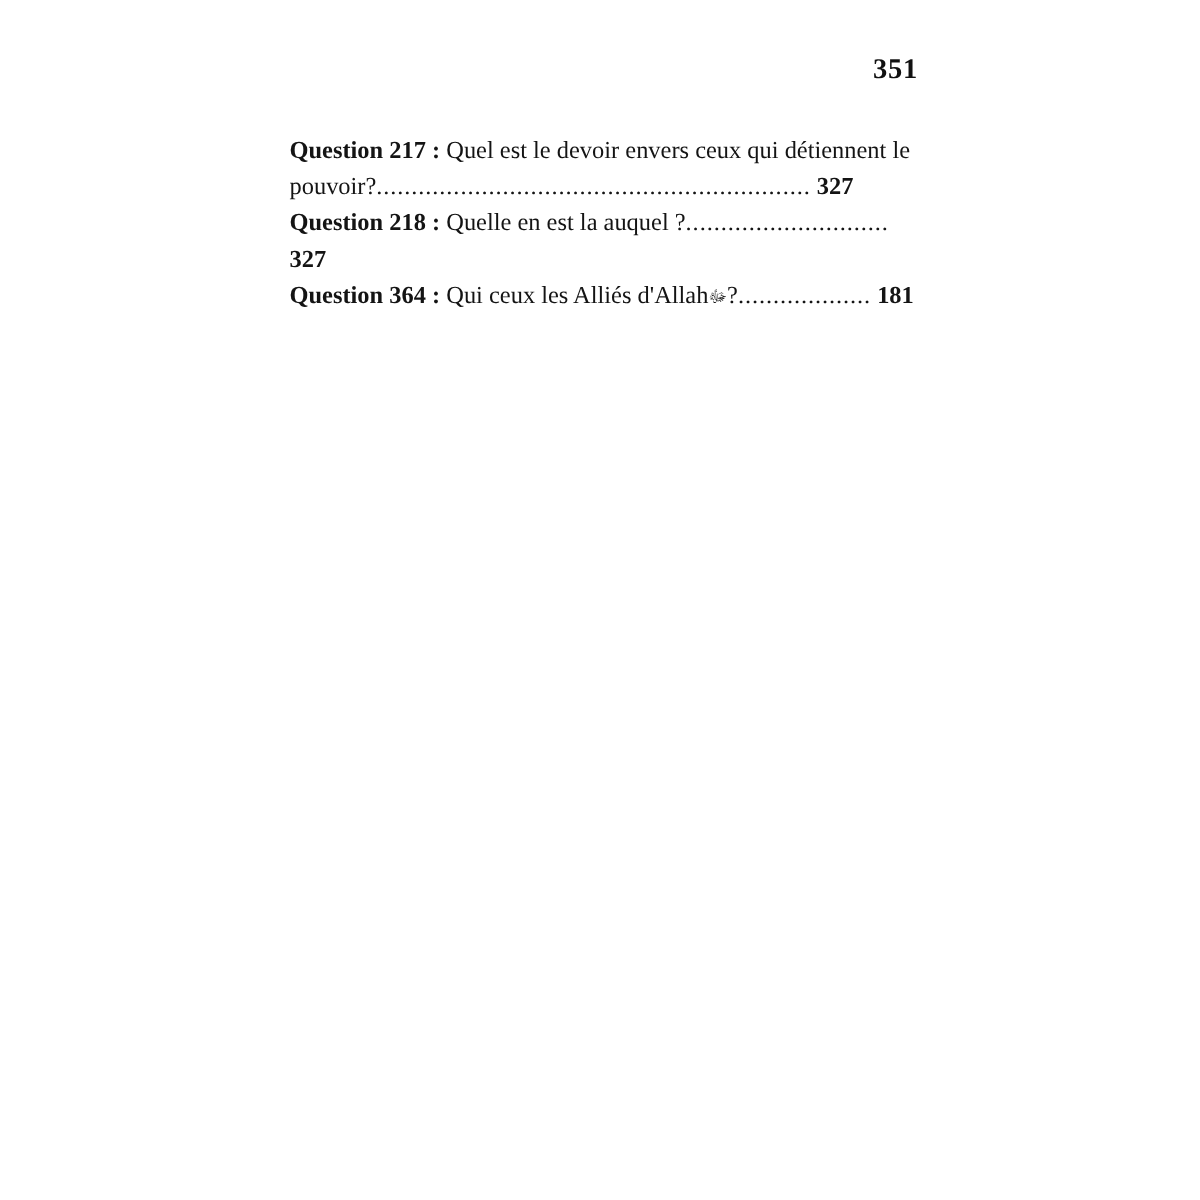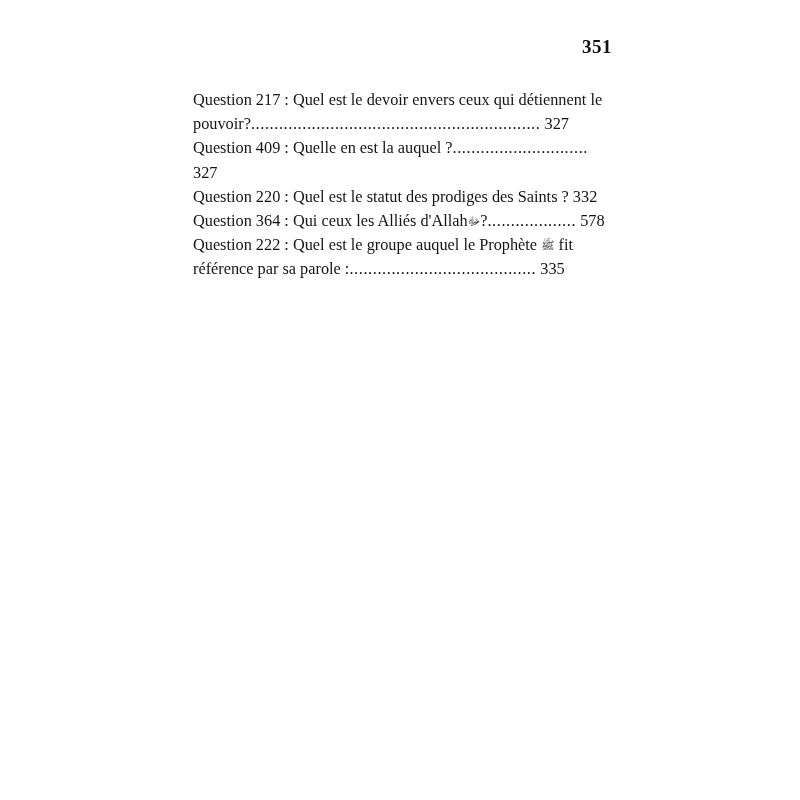--- a/index.html
+++ b/index.html
@@ -44,31 +44,31 @@
   .toc-entry {
     font-size: 16.3px;
     line-height: 24.2px;
     color: #141414;
     text-align: left;
     margin: 0;
     padding: 0;
     white-space: normal;
   }
   .q-label {
-    font-weight: normal;
+    font-weight: bold;
   }
   .q-text {
     font-weight: normal;
   }
   .leader {
     font-weight: normal;
     letter-spacing: 0.6px;
   }
   .page-ref {
-    font-weight: normal;
+    font-weight: bold;
   }
   .glyph {
     display: inline-block;
     font-size: 11px;
     line-height: 1;
     transform: translateY(-1px);
     letter-spacing: 0;
   }
 </style>
 </head>
@@ -80,40 +80,28 @@
 
   <div class="toc">
 
     <p class="toc-entry">
       <span class="q-label">Question 217 :</span>
       <span class="q-text">Quel est le devoir envers ceux qui détiennent le pouvoir?</span><span class="leader">..............................................................</span>
       <span class="page-ref">327</span>
     </p>
 
     <p class="toc-entry">
-      <span class="q-label">Question 409 :</span>
+      <span class="q-label">Question 218 :</span>
       <span class="q-text">Quelle en est la auquel ?</span><span class="leader">.............................</span>
       <span class="page-ref">327</span>
     </p>
 
 
-    <p class="toc-entry">
-      <span class="q-label">Question 220 :</span>
-      <span class="q-text">Quel est le statut des prodiges des Saints ?</span><span class="leader"></span>
-      <span class="page-ref">332</span>
-    </p>
 
     <p class="toc-entry">
       <span class="q-label">Question 364 :</span>
       <span class="q-text">Qui ceux les Alliés d'Allah</span><span class="glyph">ﷻ</span><span class="q-text">?</span><span class="leader">...................</span>
-      <span class="page-ref">578</span>
+      <span class="page-ref">181</span>
     </p>
 
-    <p class="toc-entry">
-      <span class="q-label">Question 222 :</span>
-      <span class="q-text">Quel est le groupe auquel le Prophète</span>
-      <span class="glyph">ﷺ</span>
-      <span class="q-text">fit référence par sa parole :</span><span class="leader">........................................</span>
-      <span class="page-ref">335</span>
-    </p>
 
   </div>
 </div>
 
 </body></html>

